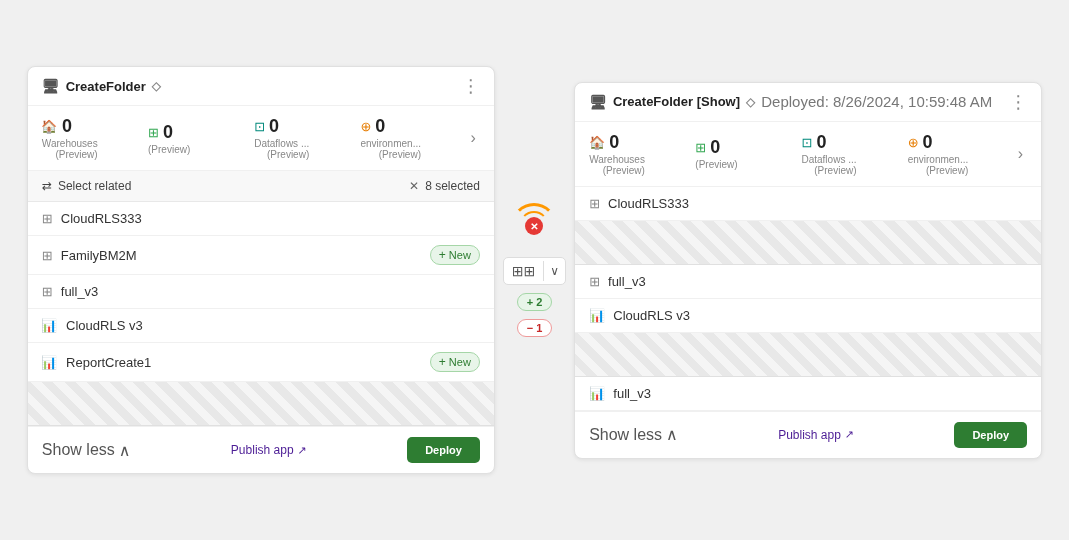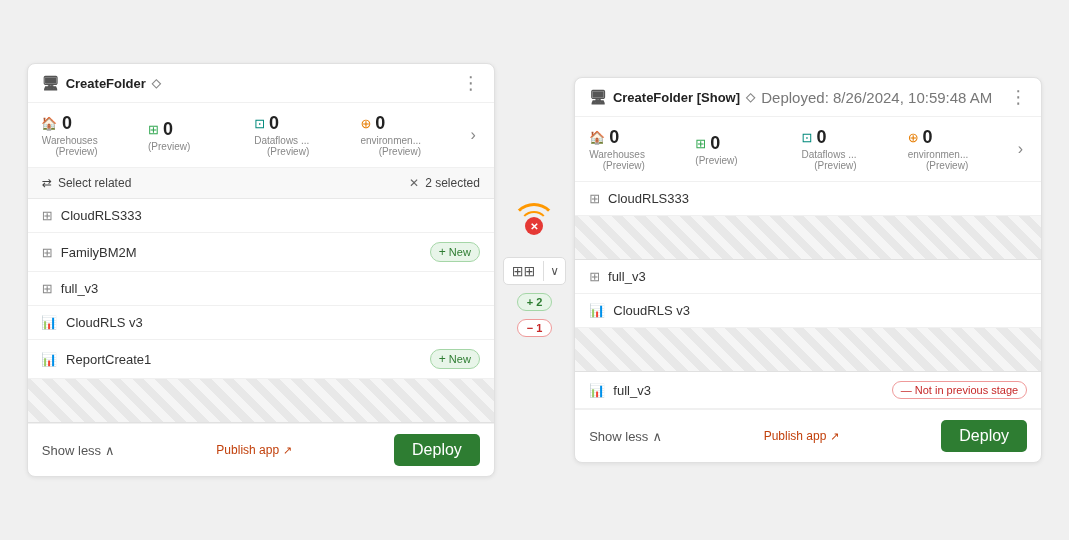--- a/index.html
+++ b/index.html
@@ -193,48 +193,48 @@
       display: flex;
       align-items: center;
       justify-content: space-between;
       padding: 10px 14px;
       border-top: 1px solid #f0f0f0;
     }
     .show-less-btn {
       background: none;
       border: none;
       cursor: pointer;
-      font-size: 13px;
+      font-size: 16px;
       color: #555;
       display: flex;
       align-items: center;
       gap: 4px;
     }
     .publish-link {
       background: none;
       border: none;
       cursor: pointer;
       font-size: 12px;
-      color: #c2410c;
+      color: #4c1d95;
       display: flex;
       align-items: center;
       gap: 4px;
       text-decoration: none;
     }
     .publish-link .ext-icon {
       font-size: 11px;
     }
     .deploy-btn {
       background: #2e7d32;
       color: #fff;
       border: none;
       border-radius: 5px;
       padding: 7px 18px;
-      font-size: 16px;
-      font-weight: 400;
+      font-size: 11px;
+      font-weight: 700;
       cursor: pointer;
     }
     
     .middle-area {
       display: flex;
       flex-direction: column;
       align-items: center;
       gap: 8px;
     }
     .spinner-circle {
@@ -374,21 +374,21 @@
       <button class="arrow-btn">›</button>
     </div>
 
     <div class="select-related-bar">
       <div class="select-related-left">
         <span>⇄</span>
         <span>Select related</span>
       </div>
       <div class="select-related-right">
         <span class="x-btn">✕</span>
-        <span>2 selected</span>
+        <span>8 selected</span>
       </div>
     </div>
 
     <div class="items-list">
       <div class="list-item">
         <div class="list-item-left">
           <span class="grid-icon">⊞</span>
           <span>CloudRLS333</span>
         </div>
       </div>
@@ -515,21 +515,20 @@
           <span class="bar-icon">📊</span>
           <span>CloudRLS v3</span>
         </div>
       </div>
       <div class="striped-row"></div>
       <div class="list-item">
         <div class="list-item-left">
           <span class="bar-icon">📊</span>
           <span>full_v3</span>
         </div>
-        <span class="badge-not-prev">— Not in previous stage</span>
       </div>
     </div>
 
     <div class="card-footer">
       <button class="show-less-btn">
         <span>Show less</span>
         <span>∧</span>
       </button>
       <a class="publish-link">
         <span>Publish app</span>

